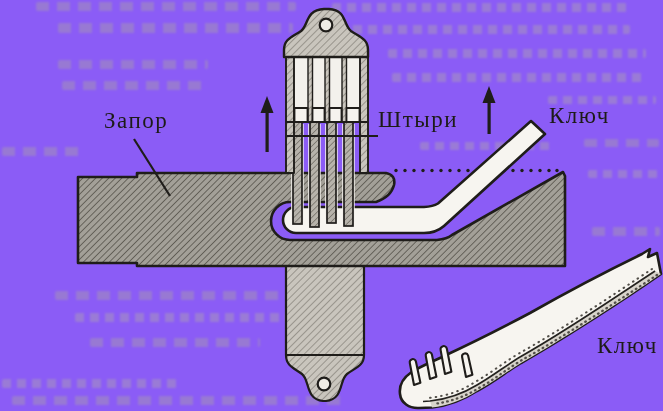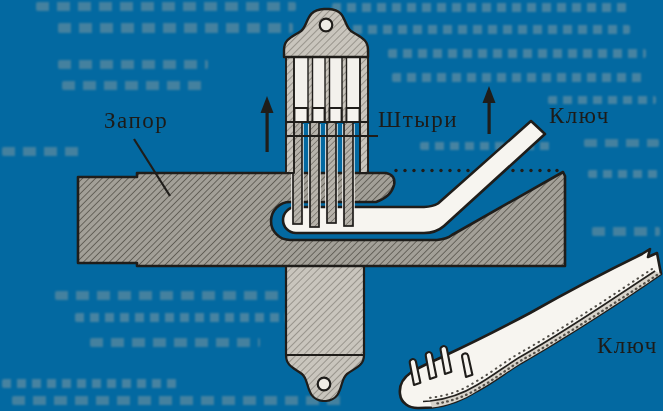--- a/index.html
+++ b/index.html
@@ -1,17 +1,17 @@
 <!DOCTYPE html>
 <html><head>
 <meta charset="utf-8">
 <style>
   html,body{margin:0;padding:0;}
   body{width:663px;height:411px;overflow:hidden;font-family:"Liberation Serif", serif;}
-  .page{position:relative;width:663px;height:411px;background:#0369a1;overflow:hidden;}
+  .page{position:relative;width:663px;height:411px;background:#8b5cf6;overflow:hidden;}
   .bleed{
     position:absolute;
     background:repeating-linear-gradient(90deg, #aea89d 0 13px, rgba(0,0,0,0) 13px 21px);
     opacity:.38;
     filter:blur(1.2px);
     border-radius:2px;
     pointer-events:none;
   }
   .bleed.b2{background:repeating-linear-gradient(90deg, #b4aea3 0 9px, rgba(0,0,0,0) 9px 15px);}
   svg.diagram{position:absolute;left:0;top:0;}

